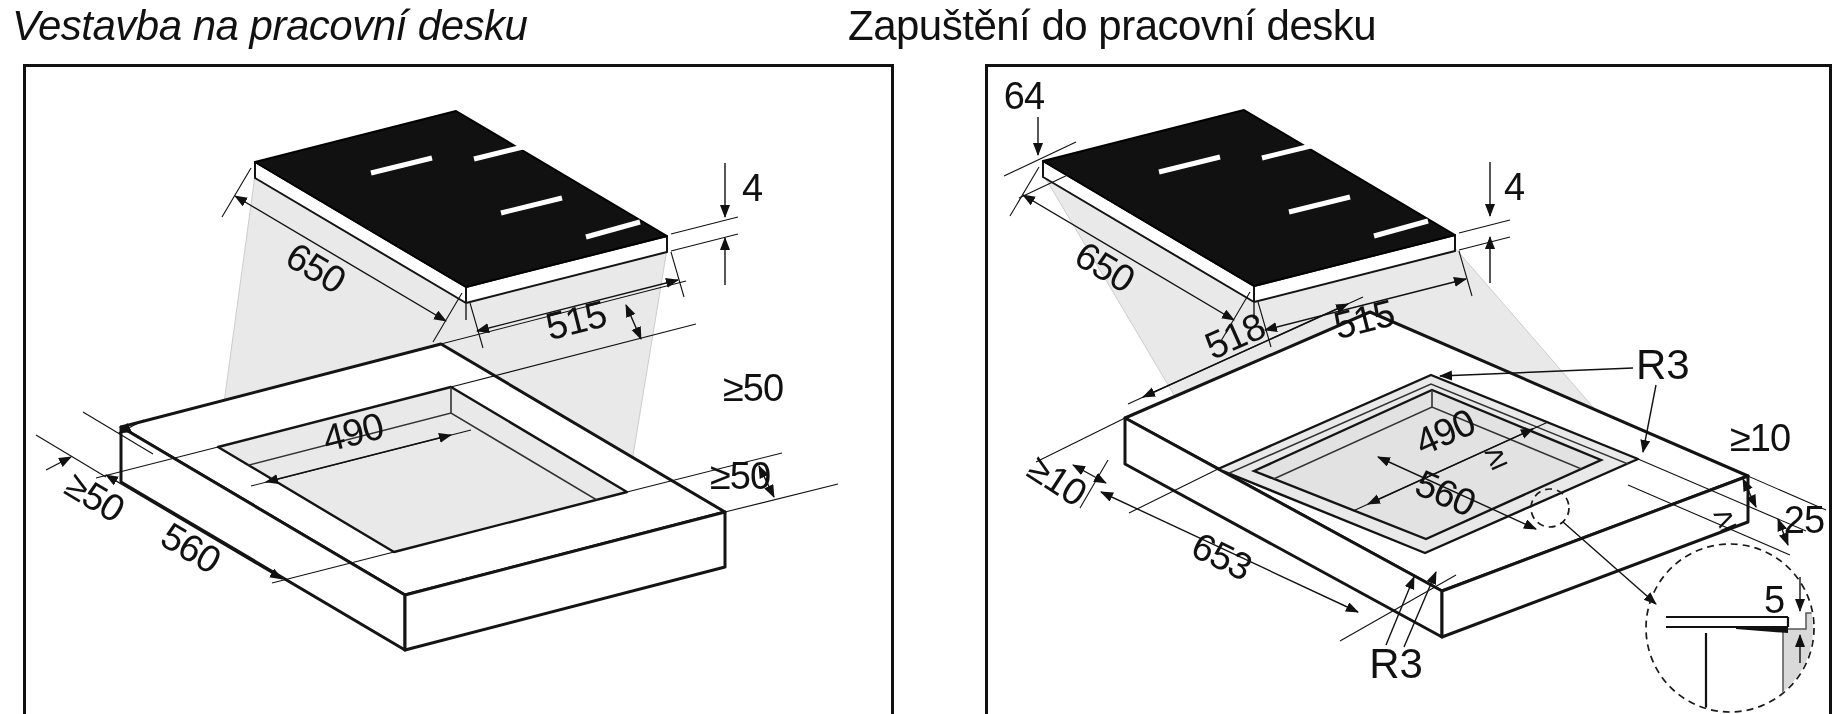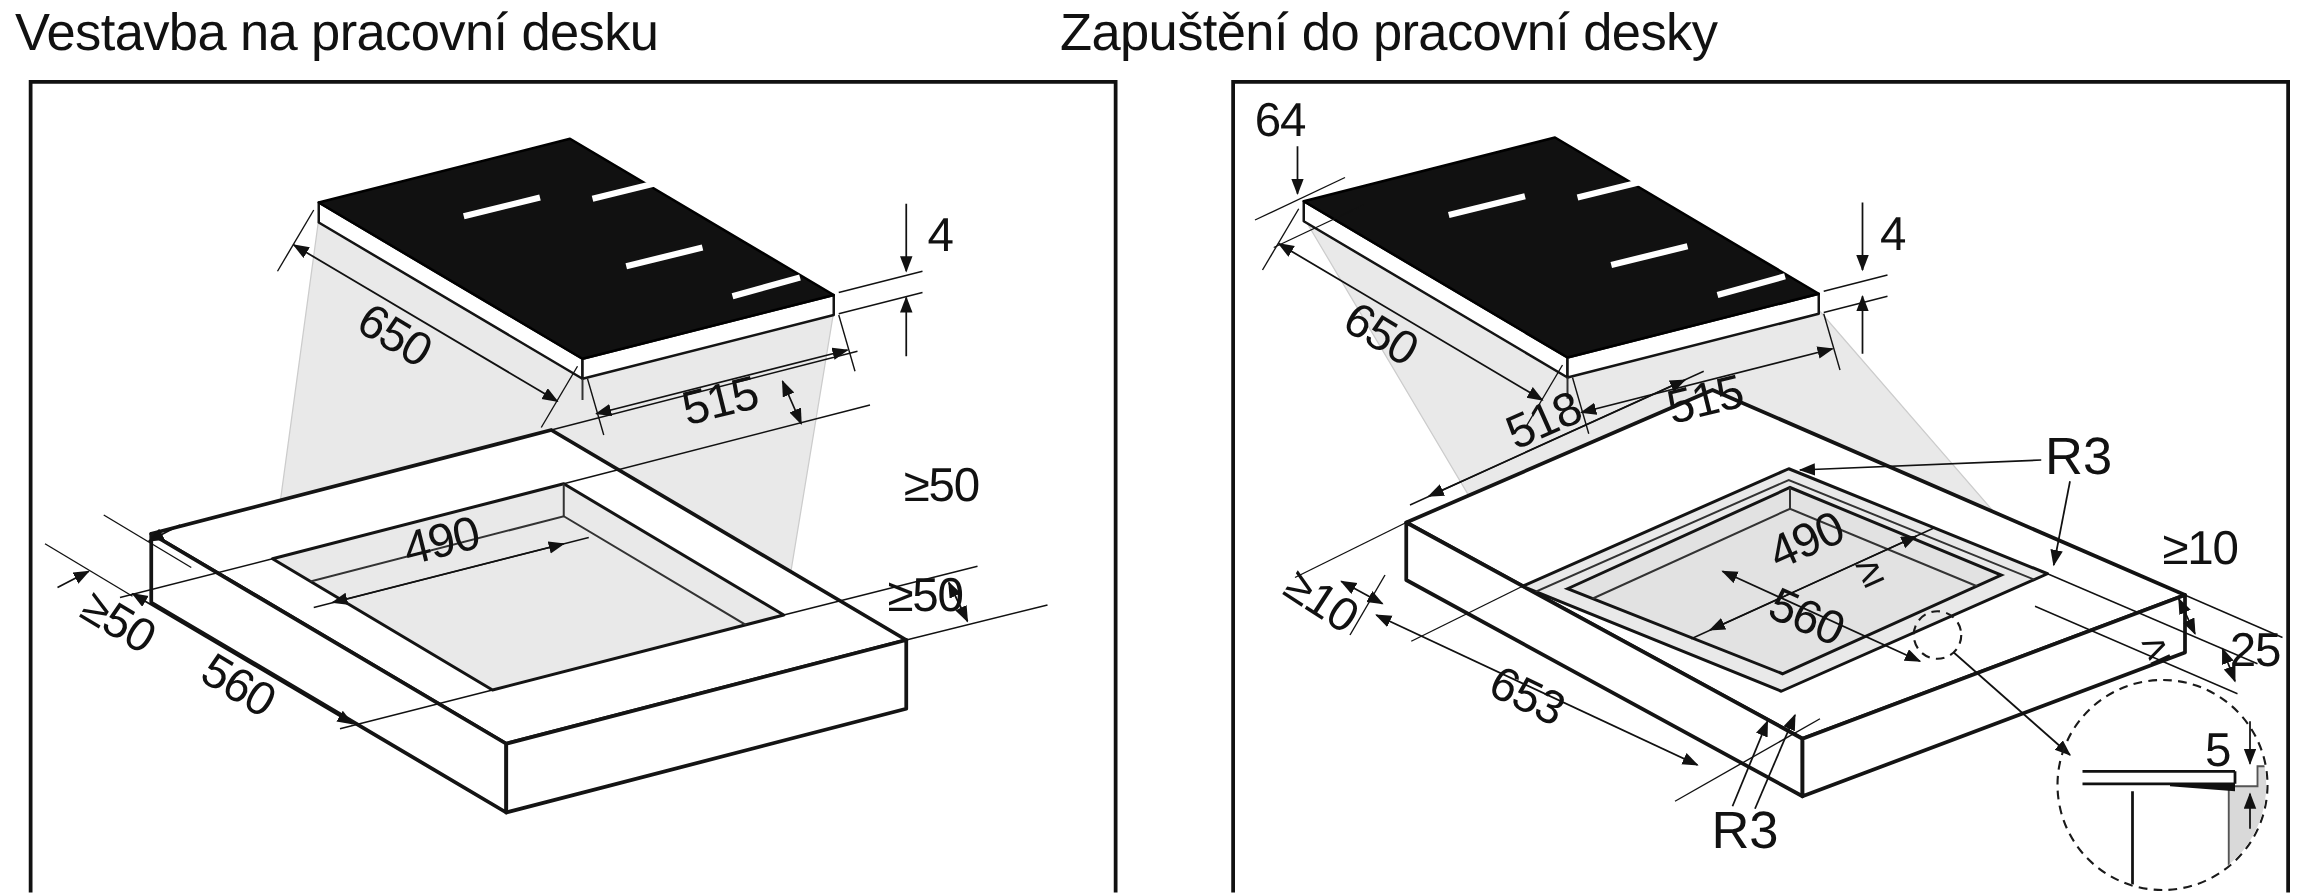--- a/index.html
+++ b/index.html
@@ -1,19 +1,19 @@
 <!DOCTYPE html>
 <html><head>
 <meta charset="utf-8">
 <style>
   html,body{margin:0;padding:0;}
   body{width:1838px;height:714px;overflow:hidden;background:#ffffff;
        font-family:"Liberation Sans",sans-serif;position:relative;}
   .title{position:absolute;top:2px;font-size:42px;color:#111;letter-spacing:-0.5px;white-space:nowrap;}
-  #title-left{left:12px;}
+  #title-left{left:12px;font-style:italic;}
   #title-right{left:848px;}
   .panel{position:absolute;top:64px;border:3px solid #111;background:#fff;}
   #panel-left{left:23px;width:865px;height:660px;}
   #panel-right{left:985px;width:841px;height:660px;}
   svg{display:block;}
   .outl{fill:#ffffff;stroke:#141414;stroke-width:3;stroke-linejoin:round;}
   .hole{fill:#e9e9e9;stroke:#141414;stroke-width:2.4;stroke-linejoin:round;}
   .prism{fill:#e9e9e9;stroke:#cccccc;stroke-width:1;}
   .glass{fill:#111111;stroke:#000;stroke-width:2;stroke-linejoin:round;}
   .band{fill:#ffffff;stroke:#141414;stroke-width:2;stroke-linejoin:round;}
@@ -24,21 +24,21 @@
   .lbl{fill:#111;font-family:"Liberation Sans",sans-serif;font-size:38px;letter-spacing:-1px;}
   .lblsm{fill:#111;font-family:"Liberation Sans",sans-serif;font-size:34px;}
   .lblbig{fill:#111;font-family:"Liberation Sans",sans-serif;font-size:42px;}
   .dash{fill:none;stroke:#1a1a1a;stroke-width:1.7;stroke-dasharray:7 5;}
   .sect{stroke:#111;stroke-width:2.2;fill:none;}
 </style>
 </head>
 <body>
 
 <div class="title" id="title-left">Vestavba na pracovní desku</div>
-<div class="title" id="title-right">Zapuštění do pracovní desky</div>
+<div class="title" id="title-right">Zapuštění do pracovní desku</div>
 
 <div class="panel" id="panel-left">
 <svg width="865" height="654" viewBox="0 0 865 654">
   <defs>
     <marker id="ae" orient="auto" markerUnits="userSpaceOnUse" markerWidth="14" markerHeight="11" refX="12" refY="5">
       <path d="M0,0 L13,5 L0,10 Z" fill="#111"></path>
     </marker>
     <marker id="as" orient="auto-start-reverse" markerUnits="userSpaceOnUse" markerWidth="14" markerHeight="11" refX="12" refY="5">
       <path d="M0,0 L13,5 L0,10 Z" fill="#111"></path>
     </marker>

